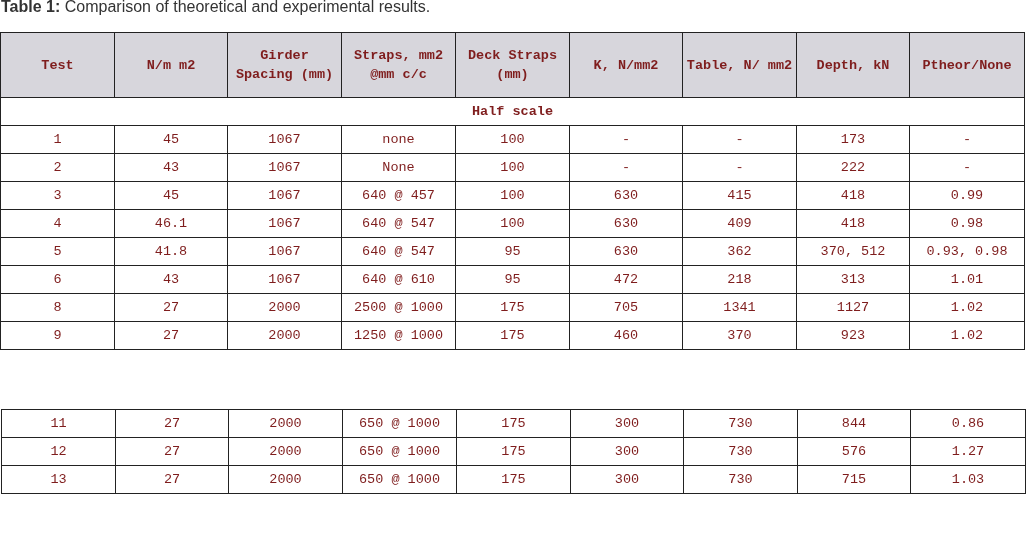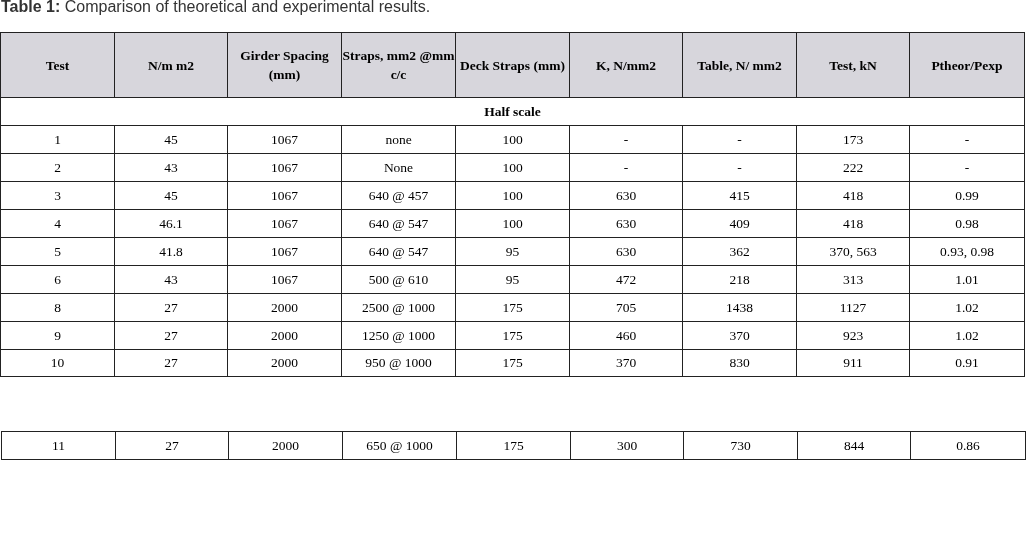--- a/index.html
+++ b/index.html
@@ -23,39 +23,39 @@
       white-space: nowrap;
       line-height: 20px;
     }
     .caption .lead {
       font-weight: bold;
     }
     table {
       border-collapse: collapse;
       table-layout: fixed;
       position: absolute;
-      font-family: Liberation Serif, serif;
-      color: #000000;
+      font-family: Liberation Mono, monospace;
+      color: #7f1d1d;
     }
     table td, table th {
       border: 1px solid #222222;
       text-align: center;
       vertical-align: middle;
       padding: 0;
       overflow: hidden;
       white-space: nowrap;
     }
     #tbl-top {
       left: 0px;
       top: 32px;
       width: 1025px;
     }
     #tbl-bottom {
       left: 1px;
-      top: 431px;
+      top: 409px;
       width: 1025px;
       padding-left: 43px;
     }
     th {
       background: #d7d6dc;
       font-weight: bold;
       font-size: 13.5px;
       line-height: 19px;
       height: 64px;
       white-space: normal !important;
@@ -98,22 +98,22 @@
   </colgroup>
   <thead>
     <tr>
       <th>Test</th>
       <th>N/m  m2</th>
       <th>Girder Spacing (mm)</th>
       <th>Straps, mm2 @mm c/c</th>
       <th>Deck Straps (mm)</th>
       <th>K, N/mm2</th>
       <th>Table, N/ mm2</th>
-      <th>Test, kN</th>
-      <th>Ptheor/Pexp</th>
+      <th>Depth, kN</th>
+      <th>Ptheor/None</th>
     </tr>
   </thead>
   <tbody>
     <tr>
       <td class="section" colspan="9">Half scale</td>
     </tr>
     <tr>
       <td>1</td>
       <td>45</td>
       <td>1067</td>
@@ -158,67 +158,56 @@
       <td>0.98</td>
     </tr>
     <tr>
       <td>5</td>
       <td>41.8</td>
       <td>1067</td>
       <td>640 @ 547</td>
       <td>95</td>
       <td>630</td>
       <td>362</td>
-      <td>370, 563</td>
+      <td>370, 512</td>
       <td>0.93, 0.98</td>
     </tr>
     <tr>
       <td>6</td>
       <td>43</td>
       <td>1067</td>
-      <td>500 @ 610</td>
+      <td>640 @ 610</td>
       <td>95</td>
       <td>472</td>
       <td>218</td>
       <td>313</td>
       <td>1.01</td>
     </tr>
     <tr>
       <td>8</td>
       <td>27</td>
       <td>2000</td>
       <td>2500 @ 1000</td>
       <td>175</td>
       <td>705</td>
-      <td>1438</td>
+      <td>1341</td>
       <td>1127</td>
       <td>1.02</td>
     </tr>
     <tr>
       <td>9</td>
       <td>27</td>
       <td>2000</td>
       <td>1250 @ 1000</td>
       <td>175</td>
       <td>460</td>
       <td>370</td>
       <td>923</td>
       <td>1.02</td>
     </tr>
-    <tr class="row-10">
-      <td>10</td>
-      <td>27</td>
-      <td>2000</td>
-      <td>950 @ 1000</td>
-      <td>175</td>
-      <td>370</td>
-      <td>830</td>
-      <td>911</td>
-      <td>0.91</td>
-    </tr>
   </tbody>
 </table>
 
 <table id="tbl-bottom">
   <colgroup>
     <col style="width:114px">
       <col style="width:113px">
       <col style="width:114px">
       <col style="width:114px">
       <col style="width:114px">
@@ -232,14 +221,36 @@
       <td>11</td>
       <td>27</td>
       <td>2000</td>
       <td>650 @ 1000</td>
       <td>175</td>
       <td>300</td>
       <td>730</td>
       <td>844</td>
       <td>0.86</td>
     </tr>
+    <tr>
+      <td>12</td>
+      <td>27</td>
+      <td>2000</td>
+      <td>650 @ 1000</td>
+      <td>175</td>
+      <td>300</td>
+      <td>730</td>
+      <td>576</td>
+      <td>1.27</td>
+    </tr>
+    <tr>
+      <td>13</td>
+      <td>27</td>
+      <td>2000</td>
+      <td>650 @ 1000</td>
+      <td>175</td>
+      <td>300</td>
+      <td>730</td>
+      <td>715</td>
+      <td>1.03</td>
+    </tr>
   </tbody>
 </table>
 
 </body></html>

